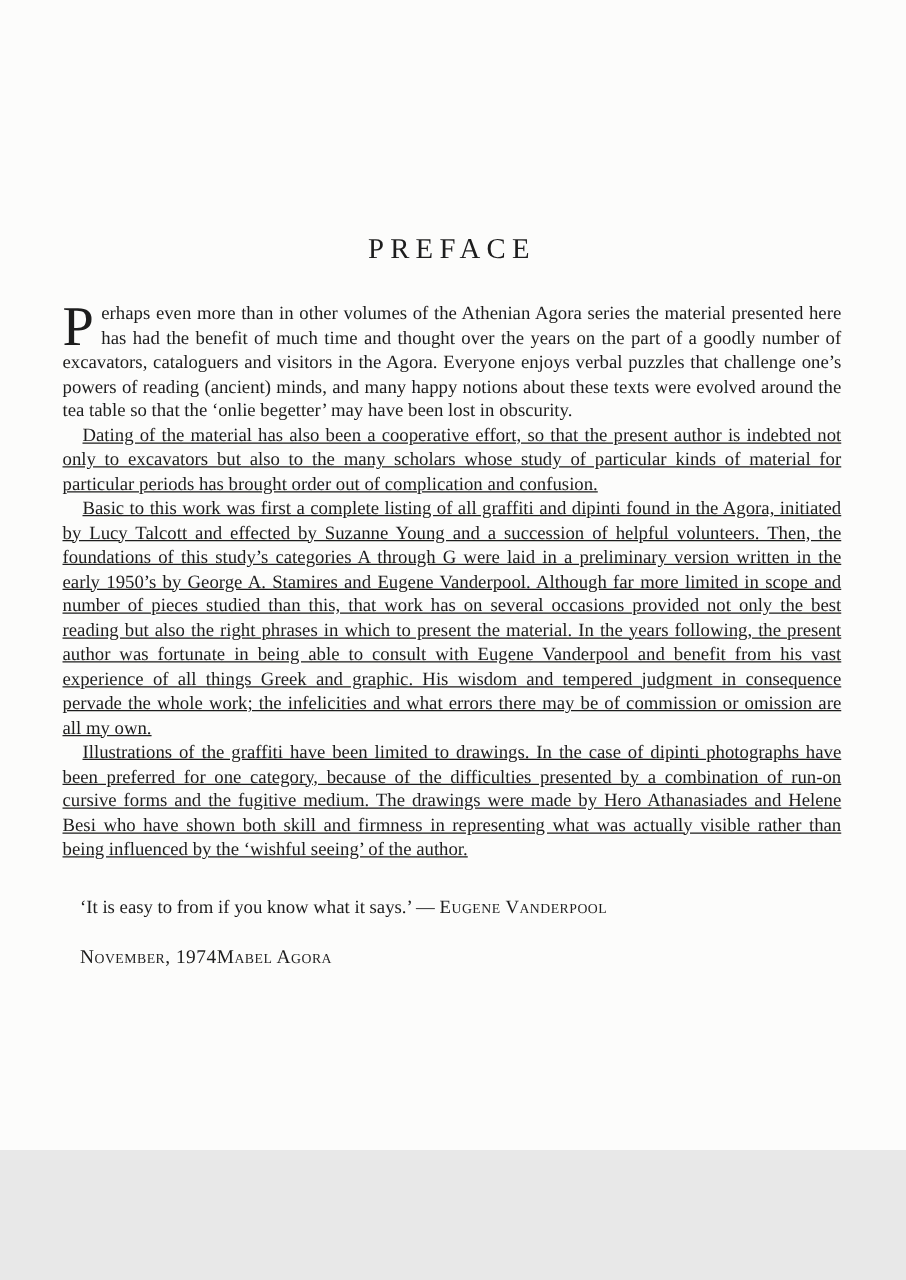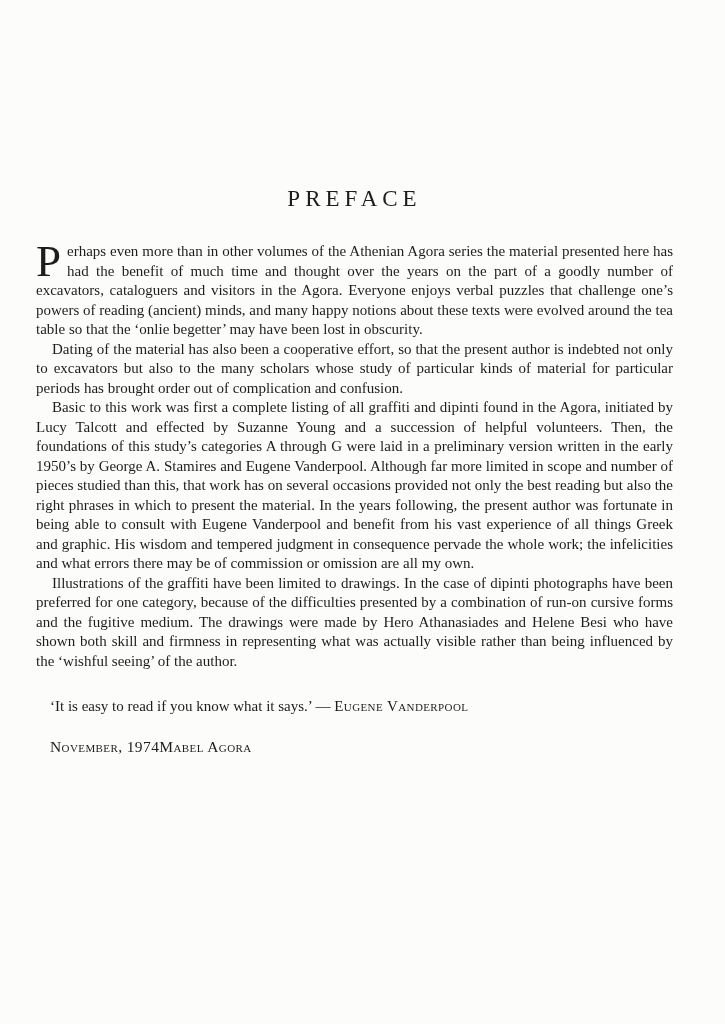--- a/index.html
+++ b/index.html
@@ -4,45 +4,46 @@
 <style>
   html, body {
     margin: 0;
     padding: 0;
     background: #e8e8e8;
     font-family: "Liberation Serif", "DejaVu Serif", serif;
   }
   .page {
     position: relative;
     width: 725px;
-    height: 1024px;
+    height: 920px;
     margin: 0 auto;
     background: #fcfcfb;
     color: #1d1d1d;
     overflow: hidden;
     box-sizing: border-box;
-    padding: 186px 52px 0 36px;
+    padding: 186px 52px 0 50px;
   }
   .title {
     font-size: 23px;
     font-weight: 400;
     letter-spacing: 5px;
     text-align: center;
     margin: 0 0 30px 0;
   }
   .body-text {
     font-size: 15px;
     line-height: 19.5px;
     text-align: justify;
   }
   .para {
     margin: 0;
   }
   .para.indent {
     text-indent: 16px;
+    text-decoration: underline;
   }
   .dropcap {
     float: left;
     font-size: 45px;
     line-height: 34px;
     padding: 2px 6px 0 0;
   }
   .quote-line {
     margin: 26px 0 0 14px;
     font-size: 15px;
@@ -68,21 +69,21 @@
   <div class="body-text">
 
     <p class="para"><span class="dropcap">P</span><span>erhaps even more than in other volumes of the Athenian Agora series the material presented here has had the benefit of much time and thought over the years on the part of a goodly number of excavators, cataloguers and visitors in the Agora. Everyone enjoys verbal puzzles that challenge one’s powers of reading (ancient) minds, and many happy notions about these texts were evolved around the tea table so that the ‘onlie begetter’ may have been lost in obscurity.</span></p>
 
     <p class="para indent">Dating of the material has also been a cooperative effort, so that the present author is indebted not only to excavators but also to the many scholars whose study of particular kinds of material for particular periods has brought order out of complication and confusion.</p>
 
     <p class="para indent">Basic to this work was first a complete listing of all graffiti and dipinti found in the Agora, initiated by Lucy Talcott and effected by Suzanne Young and a succession of helpful volunteers. Then, the foundations of this study’s categories A through G were laid in a preliminary version written in the early 1950’s by George A. Stamires and Eugene Vanderpool. Although far more limited in scope and number of pieces studied than this, that work has on several occasions provided not only the best reading but also the right phrases in which to present the material. In the years following, the present author was fortunate in being able to consult with Eugene Vanderpool and benefit from his vast experience of all things Greek and graphic. His wisdom and tempered judgment in consequence pervade the whole work; the infelicities and what errors there may be of commission or omission are all my own.</p>
 
     <p class="para indent">Illustrations of the graffiti have been limited to drawings. In the case of dipinti photographs have been preferred for one category, because of the difficulties presented by a combination of run-on cursive forms and the fugitive medium. The drawings were made by Hero Athanasiades and Helene Besi who have shown both skill and firmness in representing what was actually visible rather than being influenced by the ‘wishful seeing’ of the author.</p>
 
-    <p class="quote-line"><span>‘It is easy to read if you know what it says.’ — </span><span class="smallcaps">Eugene Vanderpool</span></p>
+    <p class="quote-line"><span>‘It is easy to from if you know what it says.’ — </span><span class="smallcaps">Eugene Vanderpool</span></p>
 
     <div class="footer-line">
       <span class="smallcaps">November, 1974</span>
       <span class="smallcaps">Mabel Agora</span>
     </div>
 
   </div>
 </div>
 
 </body></html>

